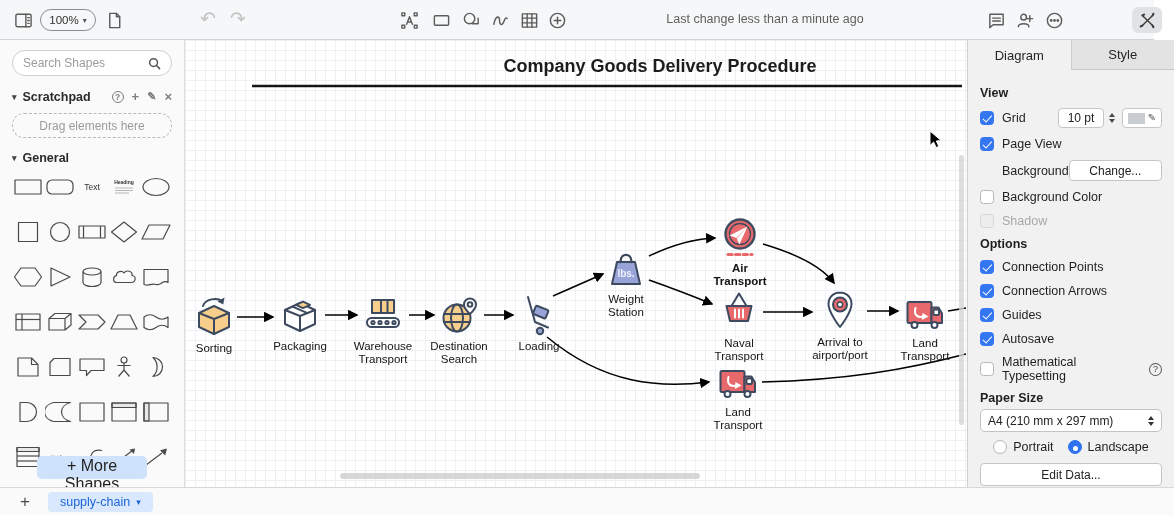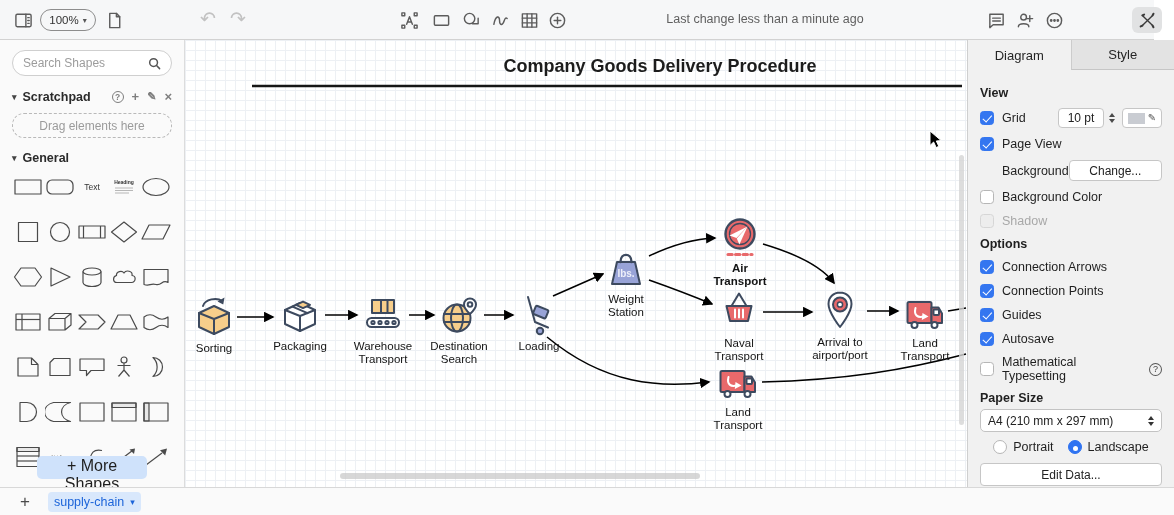--- a/index.html
+++ b/index.html
@@ -77,21 +77,21 @@
   .sel-arrows .d{border-top:4px solid #333}
   .radio{width:14px;height:14px;border-radius:50%;border:1px solid #b6b6b6;background:#fff;margin-right:6px;position:relative;flex:none}
   .radio.on{background:#2f73f1;border-color:#2f73f1}
   .radio.on::after{content:'';position:absolute;left:4.5px;top:4.5px;width:5px;height:5px;border-radius:50%;background:#fff}
   .orient{display:flex;align-items:center;justify-content:center;gap:14px;margin:8px 0}
   .pbtn{width:100%;height:23px;background:#fff;border:1px solid #c6c6c6;border-radius:4px;font-size:12px;margin-top:9px;display:flex;align-items:center;justify-content:center;font-family:inherit;color:#222}
 
   
   .bottombar{position:absolute;left:0;top:487px;width:1174px;height:28px;background:#fafafa;border-top:1px solid #d8d8d8;display:flex;align-items:center}
   .addpage{margin-left:20px;font-size:17px;color:#4a4a4a;line-height:1}
-  .pagetab{margin-left:18px;background:#d9e8fc;color:#1c64d9;padding:3px 6px;border-radius:4px;font-size:12.5px;display:flex;align-items:center;gap:6px}
+  .pagetab{margin-left:18px;background:#d9e8fc;color:#1c64d9;padding:3px 12px;border-radius:4px;font-size:12.5px;display:flex;align-items:center;gap:6px}
   .pagetab .chev{font-size:9px}
 </style>
 </head>
 <body>
 
 <div class="app">
 
   <header class="topbar">
     <span class="tbi" style="left:13px">
       <svg viewBox="0 0 20 20">
@@ -685,25 +685,25 @@
 
       <div class="row">
         <span class="cb dis" id="cb-shadow"></span>
         <span id="shadow-label" class="dis-label">Shadow</span>
       </div>
 
       <div class="rh">Options</div>
       <div id="options-list">
           <div class="row">
             <span class="cb on"></span>
-            <span>Connection Arrows</span>
+            <span>Connection Points</span>
           </div>
           <div class="row">
             <span class="cb on"></span>
-            <span>Connection Points</span>
+            <span>Connection Arrows</span>
           </div>
           <div class="row">
             <span class="cb on"></span>
             <span>Guides</span>
           </div>
           <div class="row">
             <span class="cb on"></span>
             <span>Autosave</span>
           </div>
           <div class="row">

